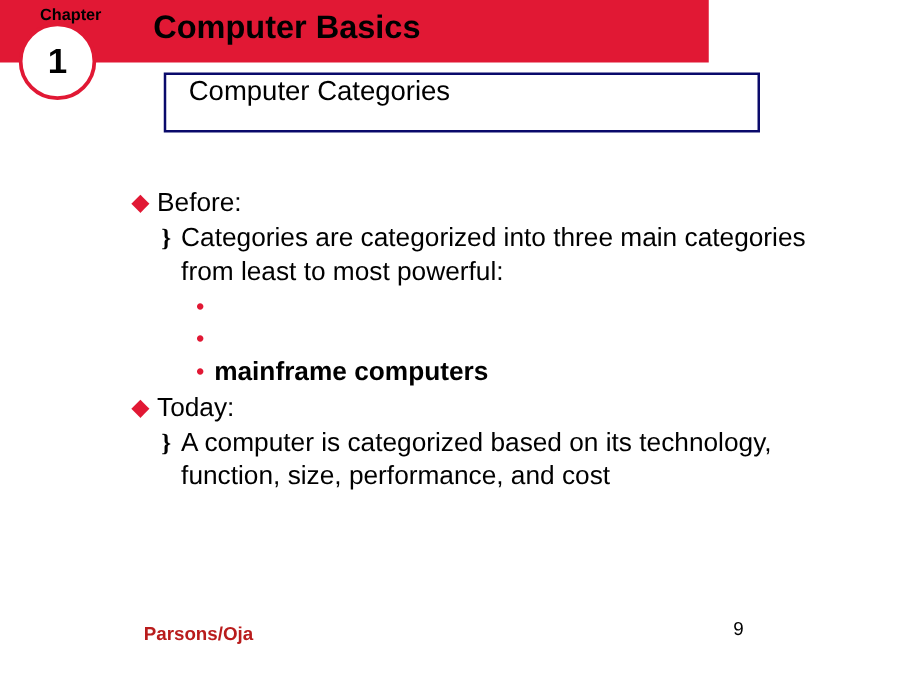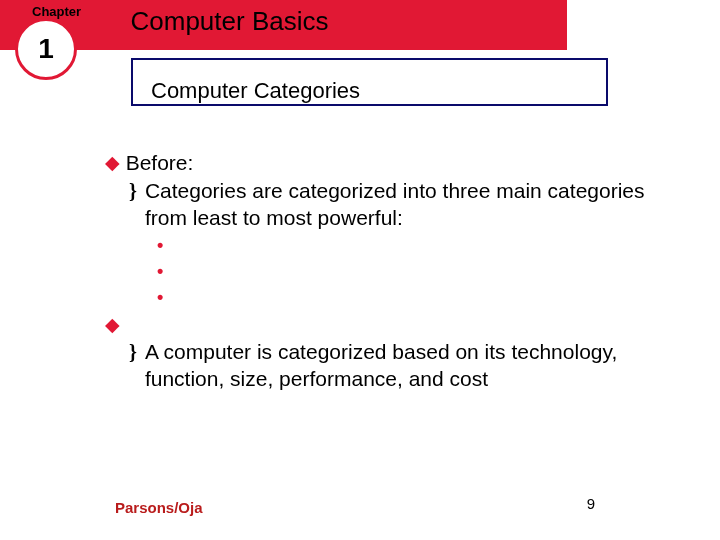--- a/index.html
+++ b/index.html
@@ -26,31 +26,31 @@
     border-radius: 50%;
     background: #fff;
     display: flex; align-items: center; justify-content: center;
   }
   .chapter-number { font-size: 28px; font-weight: bold; color: #000; }
 
   .course-title {
     position: absolute;
     top: 6px; left: 0; width: 459px;
     text-align: center;
-    font-size: 26px; color: #000;
+    font-size: 26px; color: #000; font-weight: bold;
   }
 
   
   .subtitle-box {
     position: absolute;
     top: 58px; left: 131px;
     width: 477px; height: 48px;
     border: 2px solid #0a0a6b;
     background: #fff;
-    display: flex; align-items: flex-end;
+    display: flex; align-items: flex-start;
     padding-left: 18px;
   }
   .subtitle-text { font-size: 22px; color: #000; }
 
   
   .body {
     position: absolute;
     top: 150px; left: 105px;
     width: 540px;
     font-size: 21px; color: #000;
@@ -105,24 +105,26 @@
       <span>Categories are categorized into three main categories from least to most powerful:</span>
     </div>
     <div class="b3">
       <span class="dot">•</span>
     </div>
     <div class="b3">
       <span class="dot">•</span>
     </div>
     <div class="b3">
       <span class="dot">•</span>
+      <span>mainframe computers</span>
     </div>
 
     <div class="b1">
       <span class="diamond">◆</span>
+      <span>Today:</span>
     </div>
     <div class="b2">
       <span class="brace">}</span>
       <span>A computer is categorized based on its technology, function, size, performance, and cost</span>
     </div>
 
   </div>
 
   <div class="footer-author">Parsons/Oja</div>
   <div class="footer-page">9</div>

